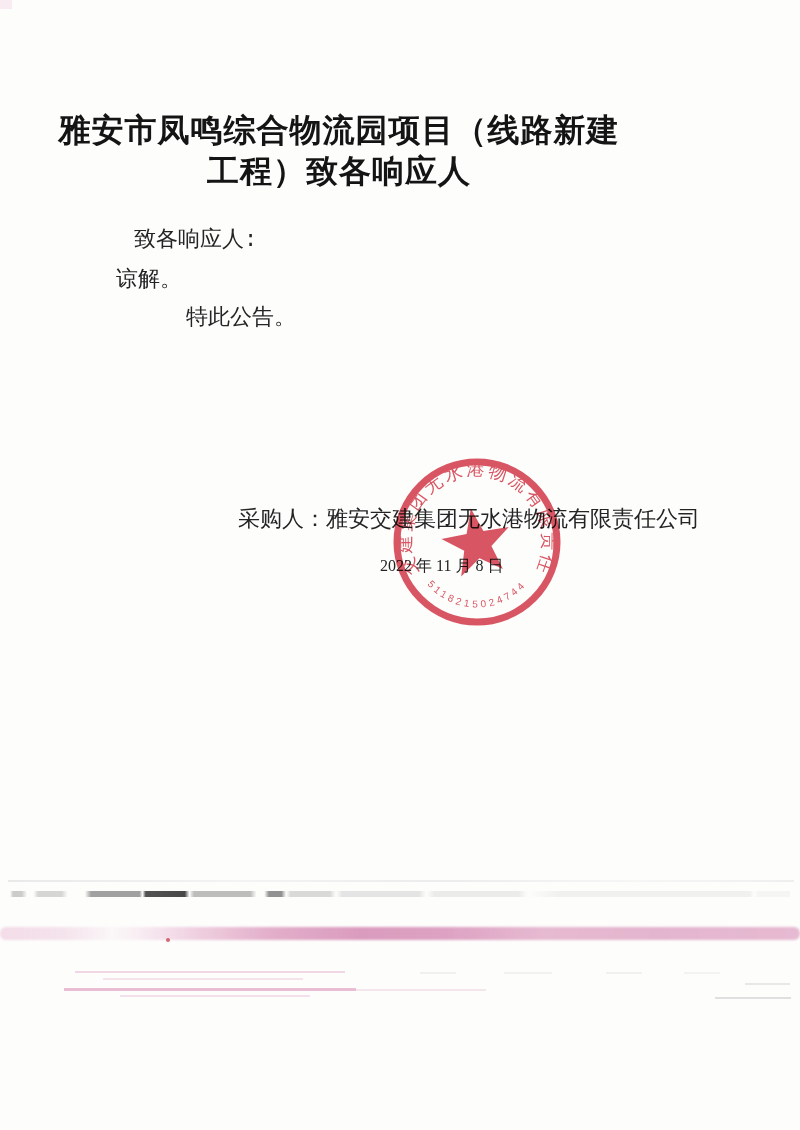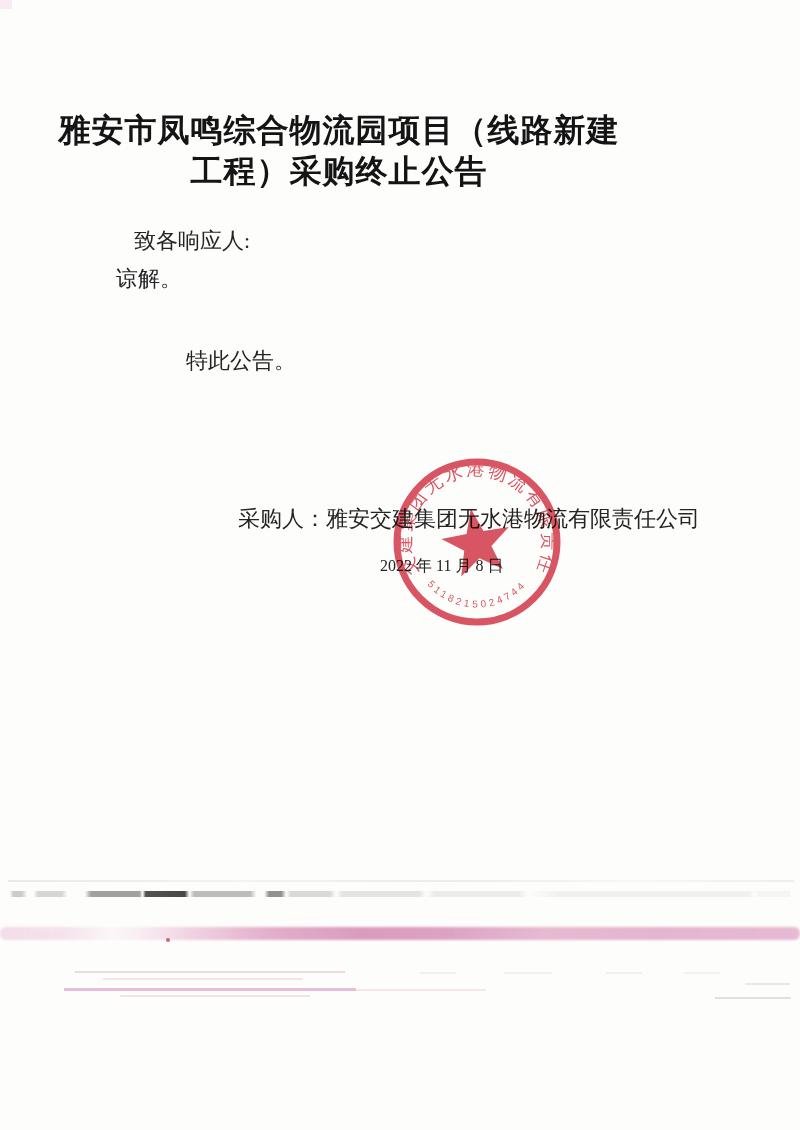--- a/index.html
+++ b/index.html
@@ -25,24 +25,24 @@
     font-size:32px;line-height:41px;
     color:#141414;
     letter-spacing:1px;
   }
   
   .body-block{
     position:absolute;top:222px;left:116px;width:672px;
     font-size:22px;line-height:38px;
     color:#242424;
   }
-  .body-block .salutation{padding-left:18px;}
+  .body-block .salutation{padding-left:18px;font-family:Liberation Mono, monospace;}
   .body-block .indent{padding-left:58px;}
   .body-block .stretch{letter-spacing:3.4px;}
-  .body-block .closing{padding-left:70px;margin-top:44px;}
+  .body-block .closing{padding-left:70px;}
   
   .sig-line{
     position:absolute;top:504px;left:238px;
     font-size:22px;line-height:30px;color:#242424;
     z-index:2;
   }
   .date-line{
     position:absolute;top:551px;left:380px;
     font-size:16px;line-height:30px;color:#242424;
     z-index:2;
@@ -112,21 +112,21 @@
 </style>
 </head>
 <body>
 
 <div class="page">
 
   <div class="artifact corner-pink"></div>
 
   <div class="title">
     <div>雅安市凤鸣综合物流园项目（线路新建</div>
-    <div>工程）采购终止公告</div>
+    <div>工程）致各响应人</div>
   </div>
 
   <div class="body-block">
     <div class="salutation">致各响应人:</div>
     <div>谅解。</div>
     <div class="closing">特此公告。</div>
   </div>
 
   <div class="sig-line"><span>采购人：</span><span>雅安交建集团无水港物流有限责任公司</span></div>
   <div class="date-line">2022 年 11 月 8 日</div>

